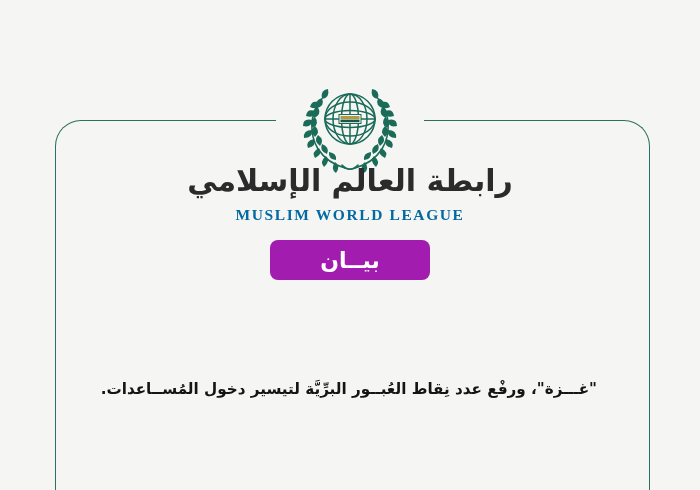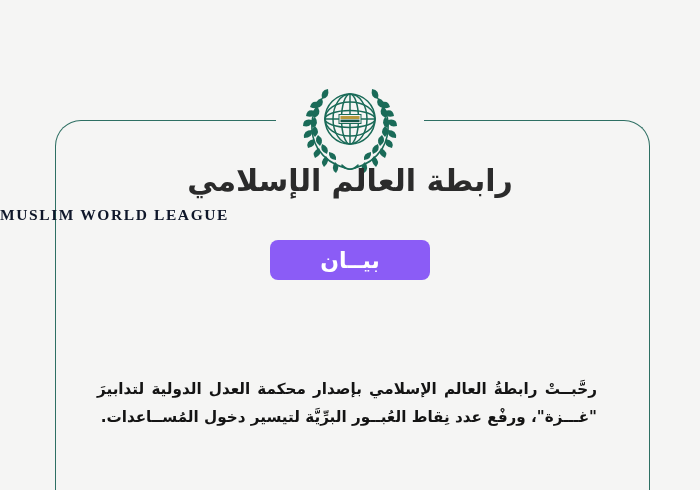--- a/index.html
+++ b/index.html
@@ -68,38 +68,39 @@
     color: #2b2b2b;
     letter-spacing: -1px;
     direction: rtl;
     line-height: 1;
     white-space: nowrap;
   }
   .wordmark-en {
     position: absolute;
     left: 0; right: 0;
     top: 206px;
+    text-align: center;
     font-family: "Liberation Serif", serif;
     font-size: 15.5px;
     font-weight: 700;
-    color: #0f172a;
+    color: #0369a1;
     letter-spacing: 1.6px;
     white-space: nowrap;
   }
 
   
   .badge-wrap {
     position: absolute;
     left: 0; right: 0;
     top: 240px;
     display: flex;
     justify-content: center;
   }
   .badge {
-    background: #8b5cf6;
+    background: #a21caf;
     color: #ffffff;
     width: 160px;
     height: 40px;
     border-radius: 8px;
     display: flex;
     align-items: center;
     justify-content: center;
     font-family: "DejaVu Sans", sans-serif;
     font-size: 22px;
     font-weight: 700;
@@ -218,17 +219,16 @@
   <div class="wordmark-ar">رابطة العالم الإسلامي</div>
 
   <div class="wordmark-en">MUSLIM WORLD LEAGUE</div>
 
   <div class="badge-wrap">
     <div class="badge">بيــان</div>
   </div>
 
 
   <div class="body-text">
-    <span class="ln">رحَّبــتْ رابطةُ العالم الإسلامي بإصدار محكمة العدل الدولية لتدابيرَ</span>
     <span class="ln">"غـــزة"، ورفْع عدد نِقاط العُبــور البرِّيَّة لتيسير دخول المُســاعدات.</span>
   </div>
 
 </div>
 
 </body></html>

